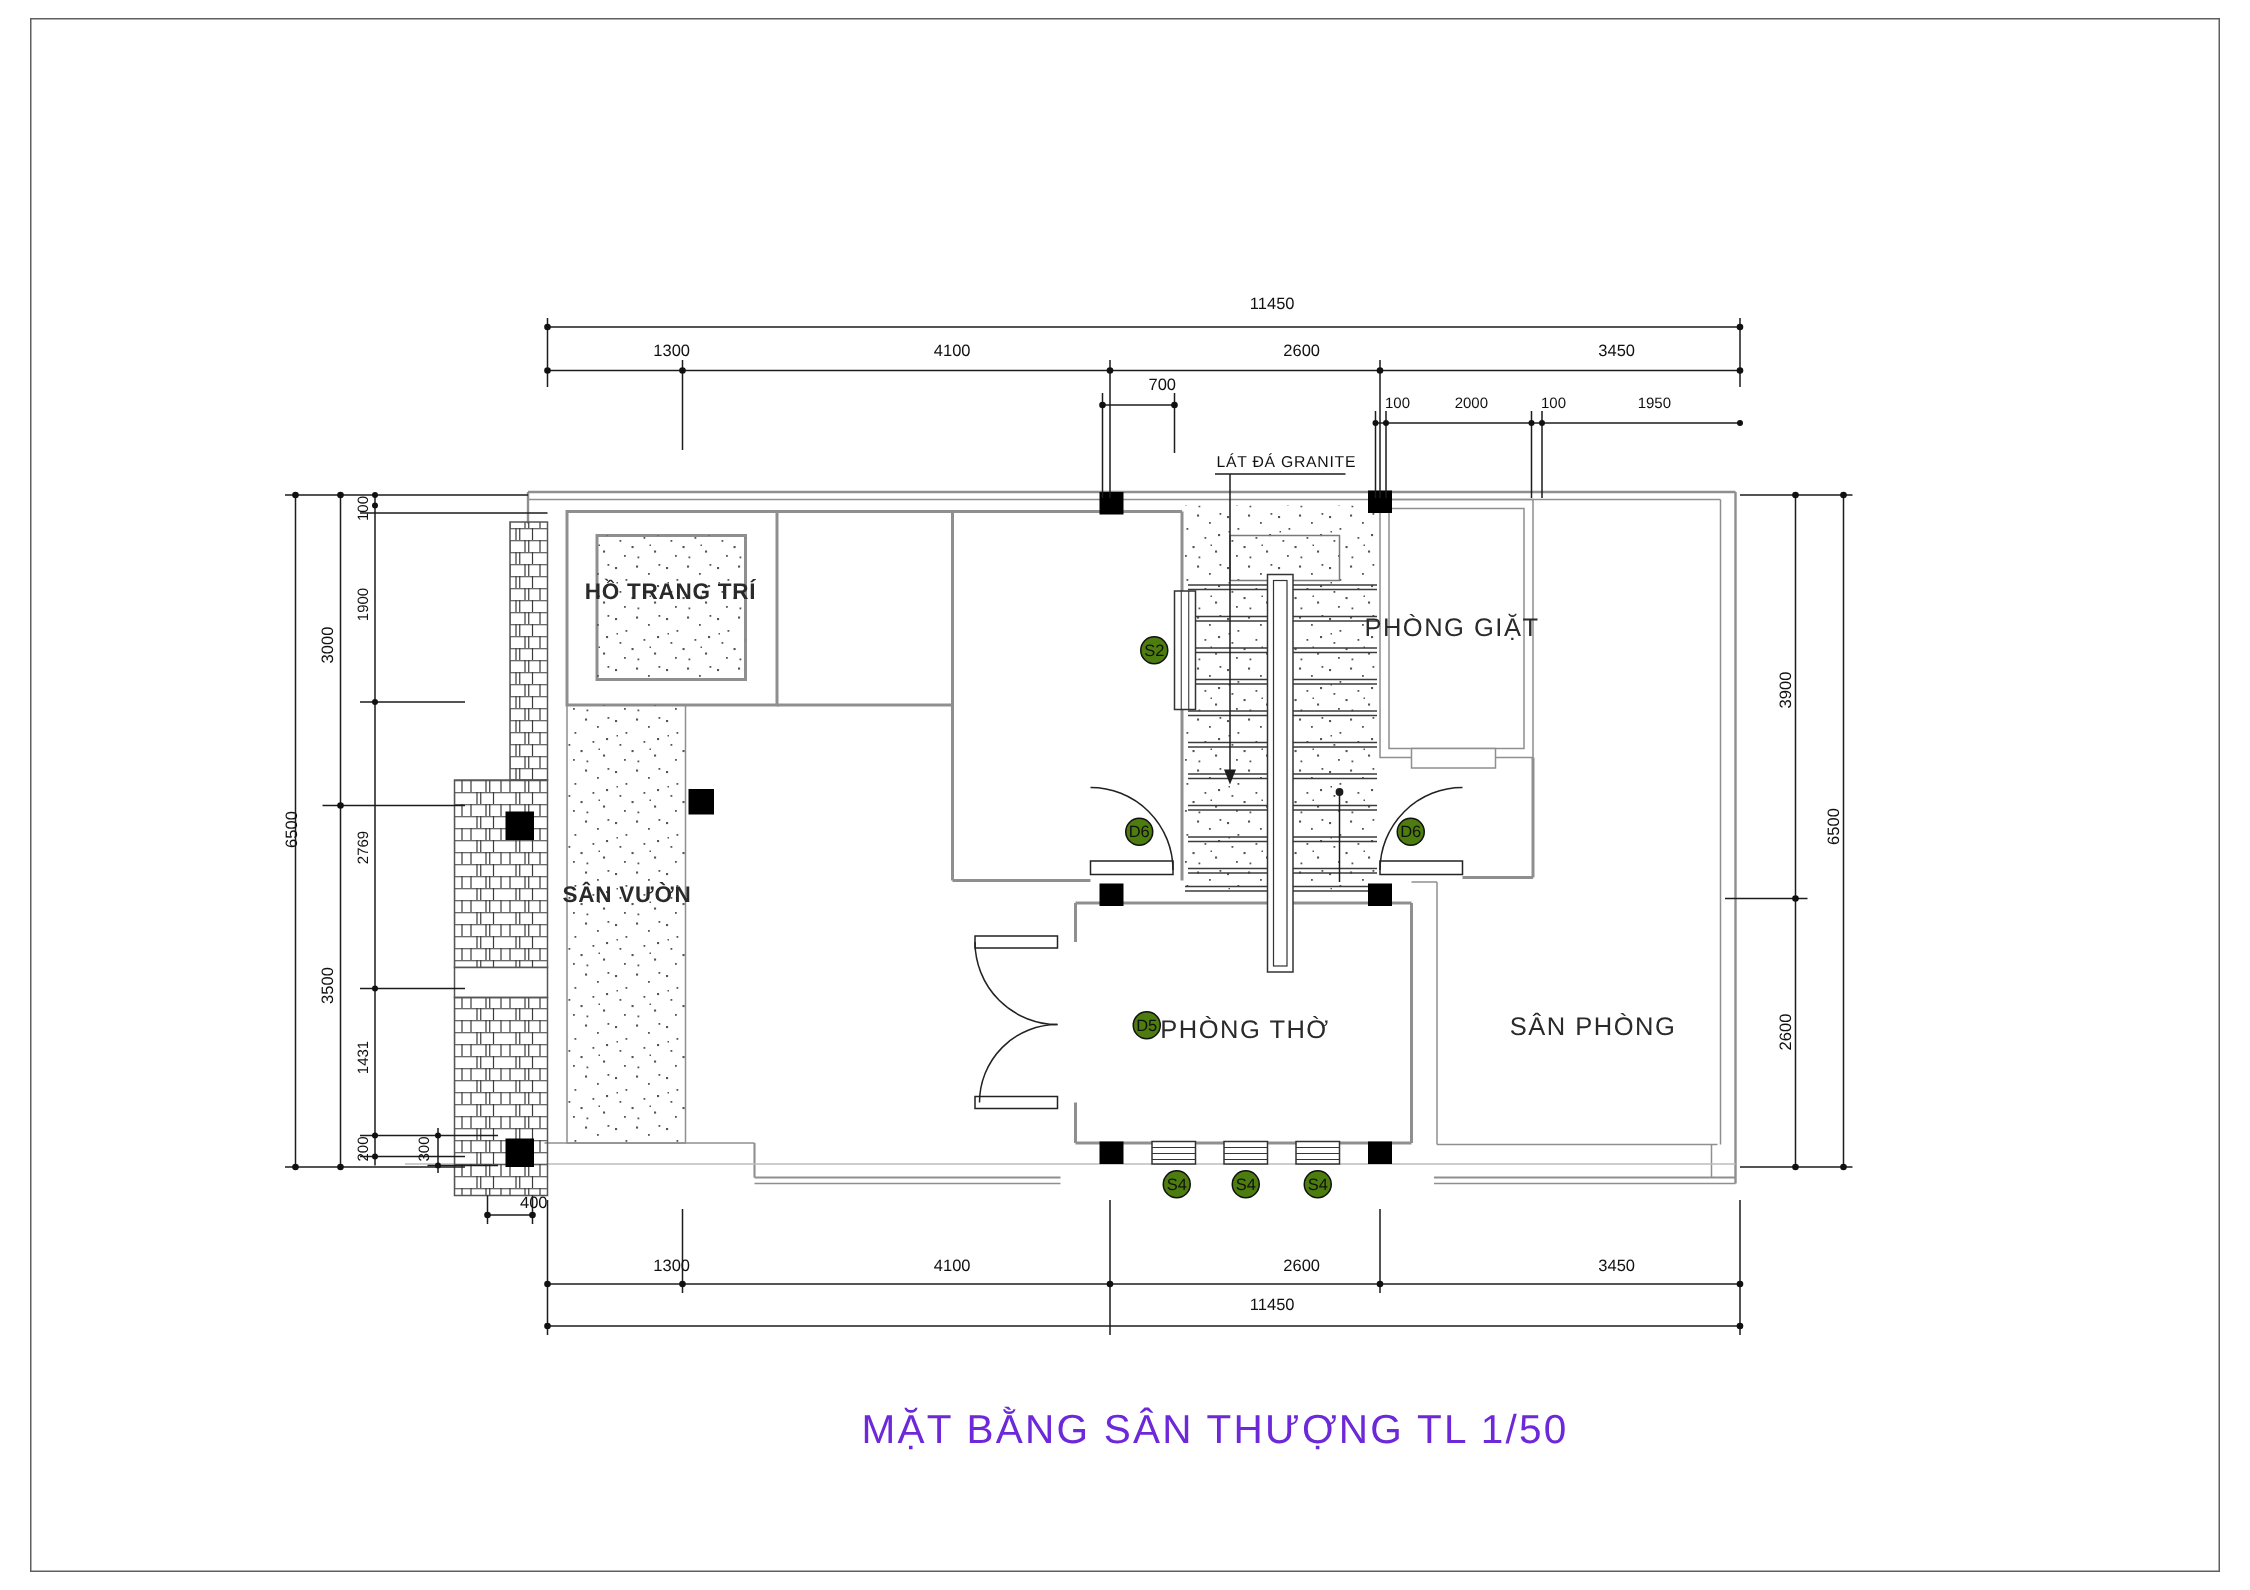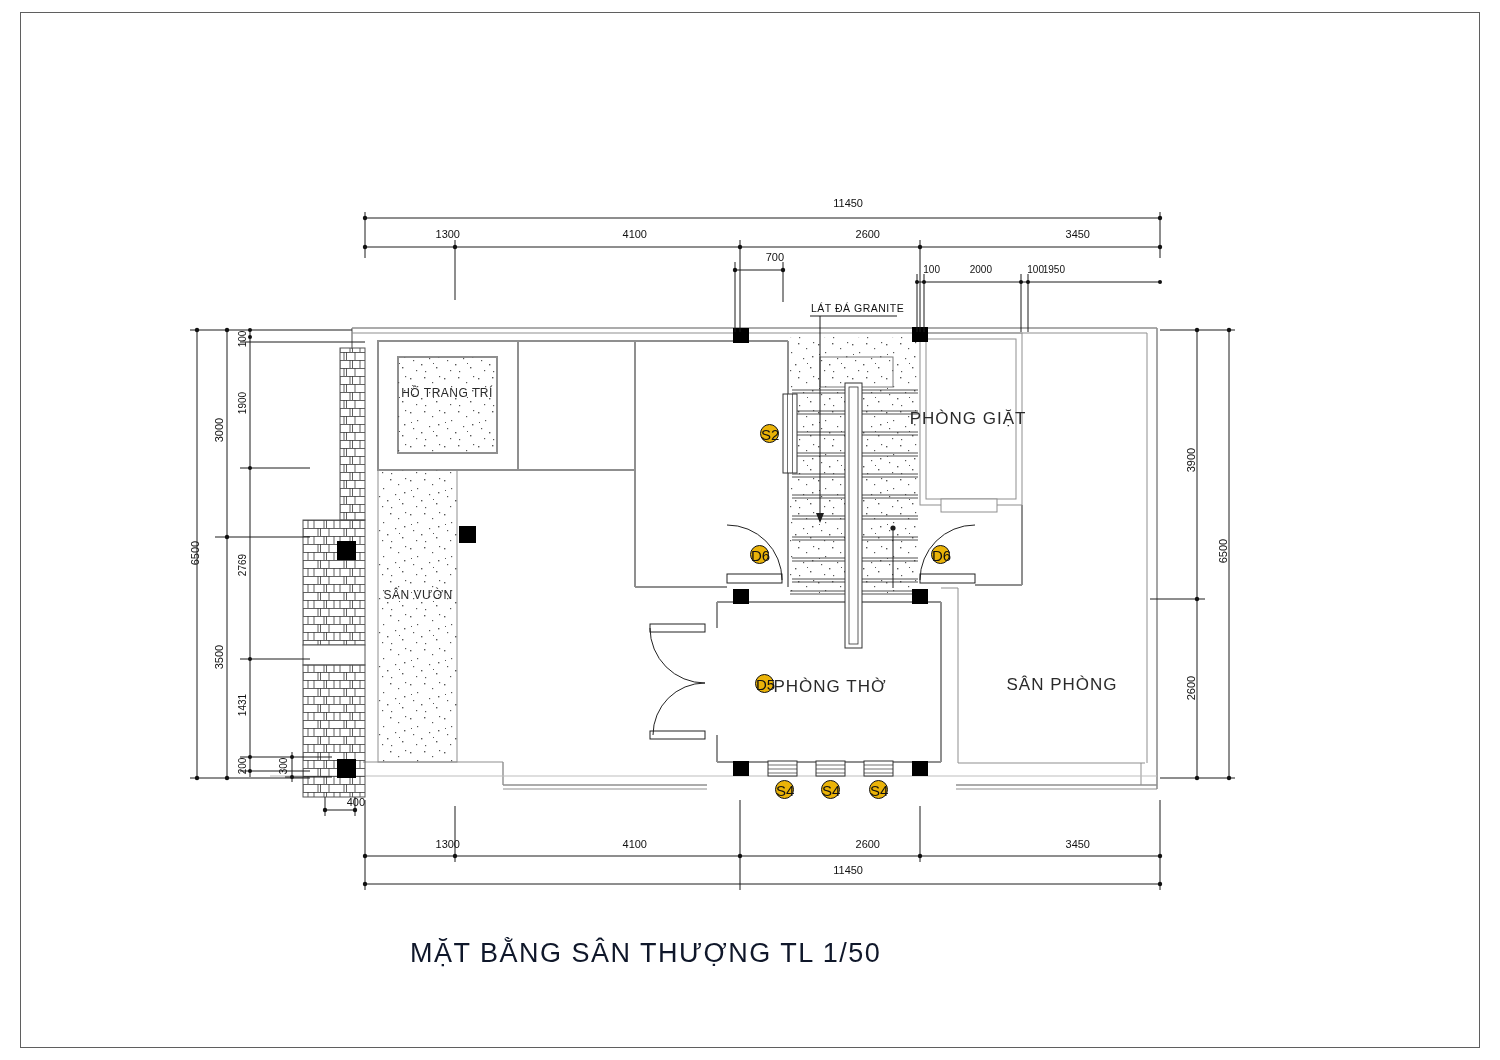--- a/index.html
+++ b/index.html
@@ -8,25 +8,25 @@
   .sheet-border{position:absolute;left:20px;top:12px;width:1458px;height:1034px;
        border:1px solid #5f5f5f;}
   svg.plan{position:absolute;left:0;top:0;}
   .dim{position:absolute;font-size:11px;text-align:right;white-space:nowrap;color:#111;}
   .dim.sm{font-size:10px;}
   .dimv{position:absolute;width:60px;height:16px;font-size:11px;line-height:16px;text-align:center;
        transform:rotate(-90deg);transform-origin:center;white-space:nowrap;color:#111;}
   .dimv.sm{font-size:10px;}
   .room{position:absolute;font-size:17px;letter-spacing:1px;text-align:center;
        white-space:nowrap;color:#2a2a2a;}
-  .room.sm{font-size:12px;letter-spacing:0.5px;}
+  .room.sm{font-size:15px;letter-spacing:0.5px;font-weight:bold;}
   .tag{position:absolute;width:19px;height:19px;border:1px solid #111;border-radius:50%;
-       background:#eab308;font-size:15px;line-height:19px;text-align:center;color:#111;box-sizing:border-box;}
+       background:#4d7c0f;font-size:11px;line-height:19px;text-align:center;color:#111;box-sizing:border-box;}
   .note{position:absolute;font-size:10.5px;letter-spacing:0.5px;color:#111;white-space:nowrap;}
-  .title{position:absolute;font-size:27px;letter-spacing:1.5px;text-align:left;color:#0f172a;white-space:nowrap;}
+  .title{position:absolute;font-size:27px;letter-spacing:1.5px;text-align:center;color:#6d28d9;white-space:nowrap;}
 </style>
 </head>
 <body>
 
 <div class="sheet-border"></div>
 
 <svg class="plan" width="1500" height="1060" viewBox="0 0 1500 1060">
   <defs>
     <pattern id="stipple" width="34" height="34" patternUnits="userSpaceOnUse">
       <g fill="#555">
@@ -234,21 +234,21 @@
 
 <div class="dim" style="left:663px;top:197px;width:200px;">11450</div>
 <div class="dim" style="left:360px;top:228px;width:100px;">1300</div>
 <div class="dim" style="left:547px;top:228px;width:100px;">4100</div>
 <div class="dim" style="left:780px;top:228px;width:100px;">2600</div>
 <div class="dim" style="left:990px;top:228px;width:100px;">3450</div>
 <div class="dim" style="left:734px;top:251px;width:50px;">700</div>
 <div class="dim sm" style="left:900px;top:264px;width:40px;">100</div>
 <div class="dim sm" style="left:952px;top:264px;width:40px;">2000</div>
 <div class="dim sm" style="left:1004px;top:264px;width:40px;">100</div>
-<div class="dim sm" style="left:1025px;top:264px;width:40px;">1950</div>
+<div class="dim sm" style="left:1074px;top:264px;width:40px;">1950</div>
 <div class="note" style="left:811px;top:302px;">LÁT ĐÁ GRANITE</div>
 
 <div class="dimv" style="left:165px;top:545px;">6500</div>
 <div class="dimv" style="left:189px;top:422px;">3000</div>
 <div class="dimv" style="left:189px;top:649px;">3500</div>
 <div class="dimv sm" style="left:213px;top:331px;">100</div>
 <div class="dimv sm" style="left:213px;top:395px;">1900</div>
 <div class="dimv sm" style="left:213px;top:557px;">2769</div>
 <div class="dimv sm" style="left:213px;top:697px;">1431</div>
 <div class="dimv sm" style="left:213px;top:758px;">200</div>

